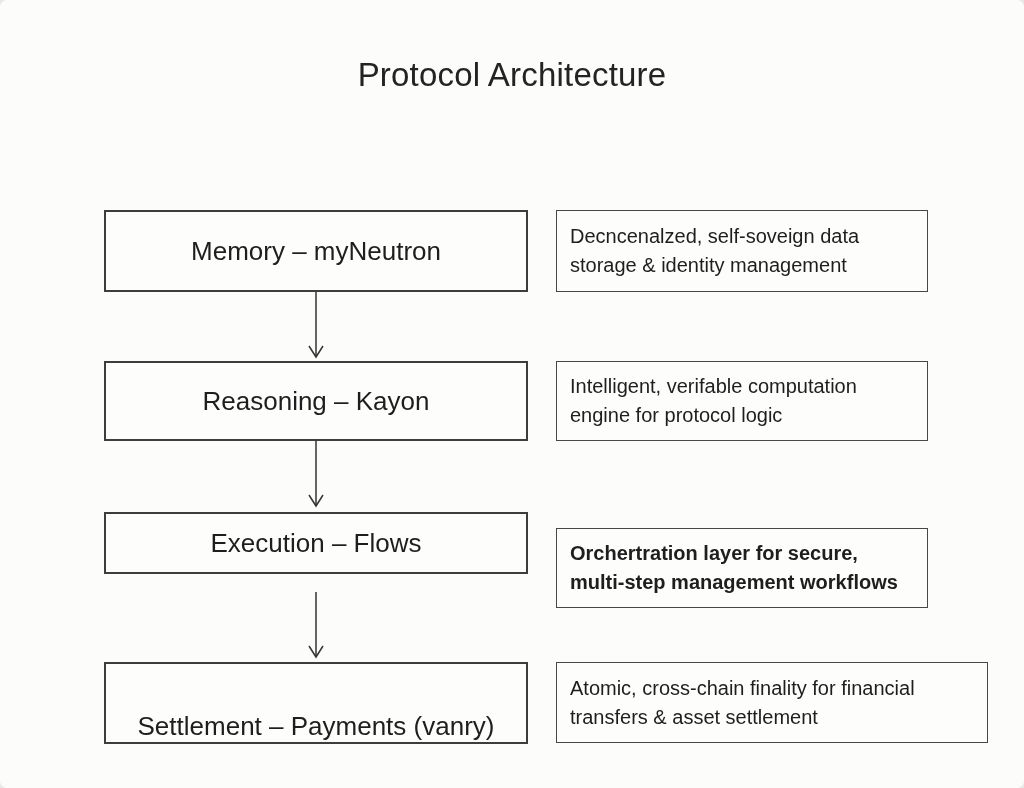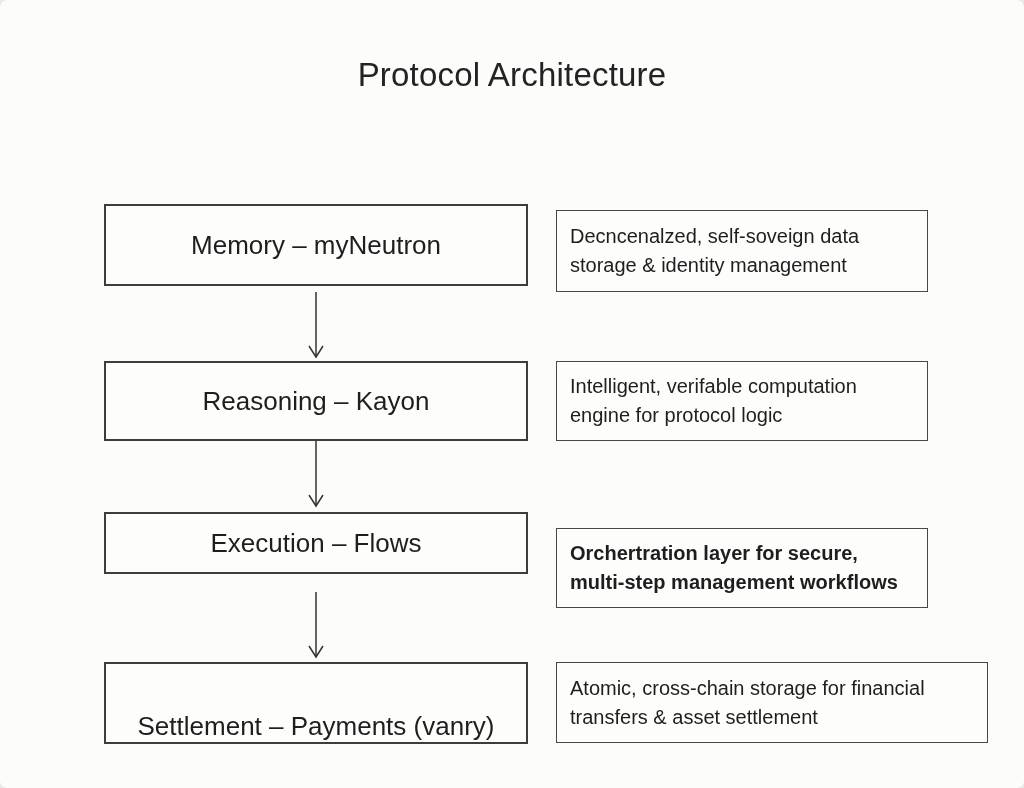--- a/index.html
+++ b/index.html
@@ -80,21 +80,21 @@
     fill:none;
   }
 </style>
 </head>
 <body>
 
 <div class="canvas">
 
   <div class="diagram-title">Protocol Architecture</div>
 
-  <div class="layer-box" style="top:204px;height:82px;">
+  <div class="layer-box" style="top:210px;height:82px;">
     <span class="layer-label">Memory – myNeutron</span>
   </div>
   <div class="desc-box" style="top:210px;height:82px;">
     <div class="desc-line">Decncenalzed, self-soveign data</div>
     <div class="desc-line">storage &amp; identity management</div>
   </div>
 
   <svg class="flow-arrow" style="top:292px;height:68px;" viewBox="0 0 30 68">
     <line x1="15" y1="0" x2="15" y2="64"></line>
     <polyline points="8,54 15,65 22,54"></polyline>
@@ -123,17 +123,17 @@
 
   <svg class="flow-arrow" style="top:592px;height:68px;" viewBox="0 0 30 68">
     <line x1="15" y1="0" x2="15" y2="64"></line>
     <polyline points="8,54 15,65 22,54"></polyline>
   </svg>
 
   <div class="layer-box" style="top:662px;height:82px;align-items:flex-end;">
     <span class="layer-label">Settlement – Payments (vanry)</span>
   </div>
   <div class="desc-box wide" style="top:662px;height:81px;">
-    <div class="desc-line">Atomic, cross-chain storage for financial</div>
+    <div class="desc-line">Atomic, cross-chain finality for financial</div>
     <div class="desc-line">transfers &amp; asset settlement</div>
   </div>
 
 </div>
 
 </body></html>

